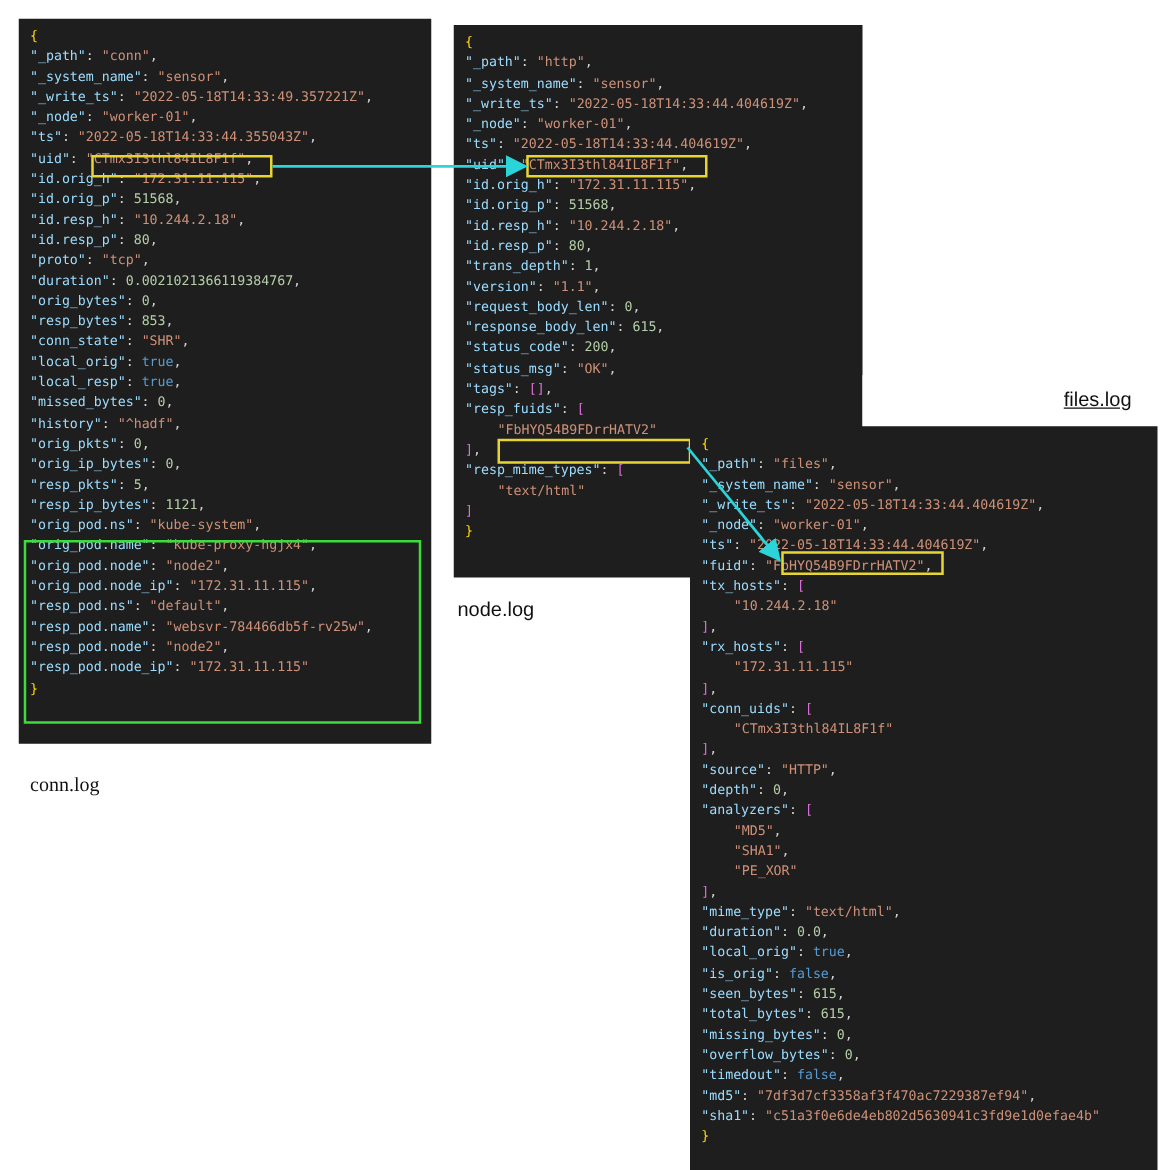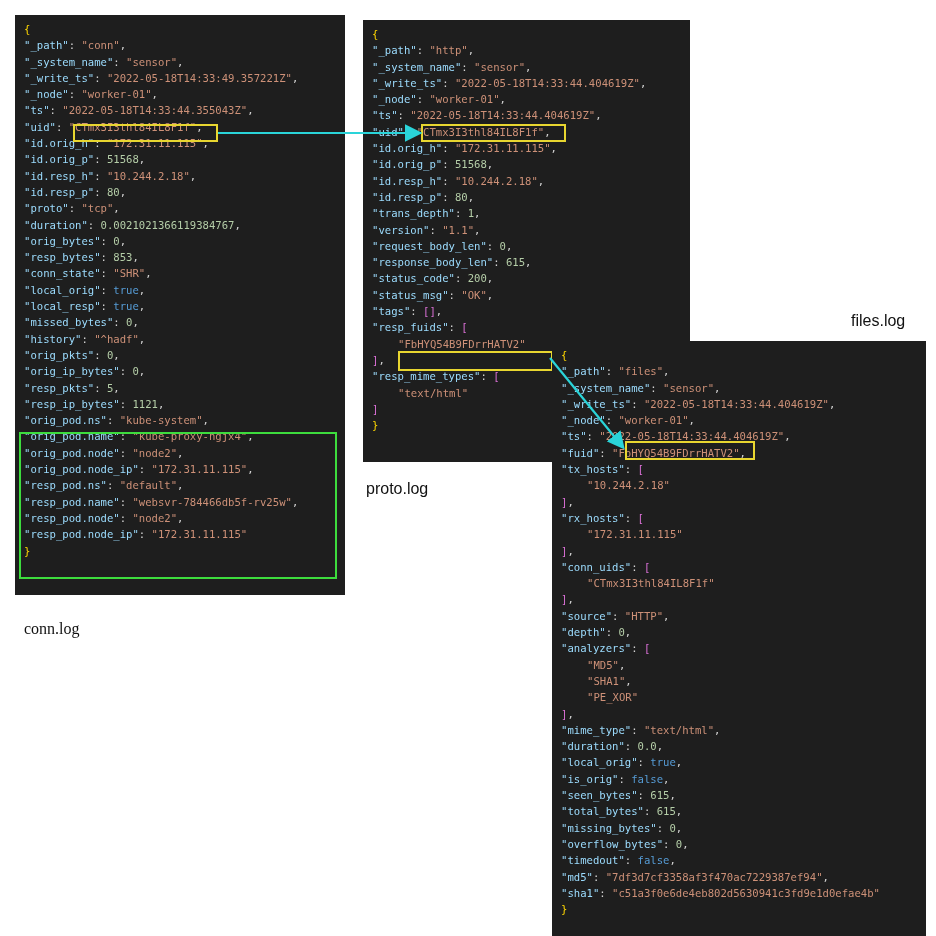--- a/index.html
+++ b/index.html
@@ -32,24 +32,24 @@
   <div class="hl-yellow" style="left:58px; top:109px; width:145px; height:18px;"></div>
   <div class="hl-green" style="left:4px; top:417px; width:318px; height:147px;"></div>
 </div>
 <div class="label" style="left:24px; top:620px;font-family:Liberation Serif, serif;">conn.log</div>
 
 <div class="panel" id="http">
   <div class="code"><div class="line"><span class="br">{</span></div><div class="line"><span class="k">"_path"</span><span class="p">: </span><span class="s">"http"</span><span class="p">,</span></div><div class="line"><span class="k">"_system_name"</span><span class="p">: </span><span class="s">"sensor"</span><span class="p">,</span></div><div class="line"><span class="k">"_write_ts"</span><span class="p">: </span><span class="s">"2022-05-18T14:33:44.404619Z"</span><span class="p">,</span></div><div class="line"><span class="k">"_node"</span><span class="p">: </span><span class="s">"worker-01"</span><span class="p">,</span></div><div class="line"><span class="k">"ts"</span><span class="p">: </span><span class="s">"2022-05-18T14:33:44.404619Z"</span><span class="p">,</span></div><div class="line"><span class="k">"uid"</span><span class="p">: </span><span class="s">"CTmx3I3thl84IL8F1f"</span><span class="p">,</span></div><div class="line"><span class="k">"id.orig_h"</span><span class="p">: </span><span class="s">"172.31.11.115"</span><span class="p">,</span></div><div class="line"><span class="k">"id.orig_p"</span><span class="p">: </span><span class="n">51568</span><span class="p">,</span></div><div class="line"><span class="k">"id.resp_h"</span><span class="p">: </span><span class="s">"10.244.2.18"</span><span class="p">,</span></div><div class="line"><span class="k">"id.resp_p"</span><span class="p">: </span><span class="n">80</span><span class="p">,</span></div><div class="line"><span class="k">"trans_depth"</span><span class="p">: </span><span class="n">1</span><span class="p">,</span></div><div class="line"><span class="k">"version"</span><span class="p">: </span><span class="s">"1.1"</span><span class="p">,</span></div><div class="line"><span class="k">"request_body_len"</span><span class="p">: </span><span class="n">0</span><span class="p">,</span></div><div class="line"><span class="k">"response_body_len"</span><span class="p">: </span><span class="n">615</span><span class="p">,</span></div><div class="line"><span class="k">"status_code"</span><span class="p">: </span><span class="n">200</span><span class="p">,</span></div><div class="line"><span class="k">"status_msg"</span><span class="p">: </span><span class="s">"OK"</span><span class="p">,</span></div><div class="line"><span class="k">"tags"</span><span class="p">: </span><span class="bk">[]</span><span class="p">,</span></div><div class="line"><span class="k">"resp_fuids"</span><span class="p">: </span><span class="bk">[</span></div><div class="line"><span class="indent"></span><span class="s">"FbHYQ54B9FDrrHATV2"</span></div><div class="line"><span class="bk">]</span><span class="p">,</span></div><div class="line"><span class="k">"resp_mime_types"</span><span class="p">: </span><span class="bk">[</span></div><div class="line"><span class="indent"></span><span class="s">"text/html"</span></div><div class="line"><span class="bk">]</span></div><div class="line"><span class="br">}</span></div></div>
   <div class="hl-yellow" style="left:58px; top:104px; width:145px; height:18px;"></div>
   <div class="hl-yellow" style="left:35px; top:331px; width:155px; height:20px;"></div>
 </div>
-<div class="label" style="left:366px; top:480px;">proto.log</div>
+<div class="label" style="left:366px; top:480px;">node.log</div>
 
 <div id="files-label-bg"></div>
-<div class="label" style="left:851px; top:312px;">files.log</div>
+<div class="label" style="left:851px; top:312px;text-decoration:underline;">files.log</div>
 <div class="panel" id="files">
   <div class="code"><div class="line"><span class="br">{</span></div><div class="line"><span class="k">"_path"</span><span class="p">: </span><span class="s">"files"</span><span class="p">,</span></div><div class="line"><span class="k">"_system_name"</span><span class="p">: </span><span class="s">"sensor"</span><span class="p">,</span></div><div class="line"><span class="k">"_write_ts"</span><span class="p">: </span><span class="s">"2022-05-18T14:33:44.404619Z"</span><span class="p">,</span></div><div class="line"><span class="k">"_node"</span><span class="p">: </span><span class="s">"worker-01"</span><span class="p">,</span></div><div class="line"><span class="k">"ts"</span><span class="p">: </span><span class="s">"2022-05-18T14:33:44.404619Z"</span><span class="p">,</span></div><div class="line"><span class="k">"fuid"</span><span class="p">: </span><span class="s">"FbHYQ54B9FDrrHATV2"</span><span class="p">,</span></div><div class="line"><span class="k">"tx_hosts"</span><span class="p">: </span><span class="bk">[</span></div><div class="line"><span class="indent"></span><span class="s">"10.244.2.18"</span></div><div class="line"><span class="bk">]</span><span class="p">,</span></div><div class="line"><span class="k">"rx_hosts"</span><span class="p">: </span><span class="bk">[</span></div><div class="line"><span class="indent"></span><span class="s">"172.31.11.115"</span></div><div class="line"><span class="bk">]</span><span class="p">,</span></div><div class="line"><span class="k">"conn_uids"</span><span class="p">: </span><span class="bk">[</span></div><div class="line"><span class="indent"></span><span class="s">"CTmx3I3thl84IL8F1f"</span></div><div class="line"><span class="bk">]</span><span class="p">,</span></div><div class="line"><span class="k">"source"</span><span class="p">: </span><span class="s">"HTTP"</span><span class="p">,</span></div><div class="line"><span class="k">"depth"</span><span class="p">: </span><span class="n">0</span><span class="p">,</span></div><div class="line"><span class="k">"analyzers"</span><span class="p">: </span><span class="bk">[</span></div><div class="line"><span class="indent"></span><span class="s">"MD5"</span><span class="p">,</span></div><div class="line"><span class="indent"></span><span class="s">"SHA1"</span><span class="p">,</span></div><div class="line"><span class="indent"></span><span class="s">"PE_XOR"</span></div><div class="line"><span class="bk">]</span><span class="p">,</span></div><div class="line"><span class="k">"mime_type"</span><span class="p">: </span><span class="s">"text/html"</span><span class="p">,</span></div><div class="line"><span class="k">"duration"</span><span class="p">: </span><span class="n">0.0</span><span class="p">,</span></div><div class="line"><span class="k">"local_orig"</span><span class="p">: </span><span class="b">true</span><span class="p">,</span></div><div class="line"><span class="k">"is_orig"</span><span class="p">: </span><span class="b">false</span><span class="p">,</span></div><div class="line"><span class="k">"seen_bytes"</span><span class="p">: </span><span class="n">615</span><span class="p">,</span></div><div class="line"><span class="k">"total_bytes"</span><span class="p">: </span><span class="n">615</span><span class="p">,</span></div><div class="line"><span class="k">"missing_bytes"</span><span class="p">: </span><span class="n">0</span><span class="p">,</span></div><div class="line"><span class="k">"overflow_bytes"</span><span class="p">: </span><span class="n">0</span><span class="p">,</span></div><div class="line"><span class="k">"timedout"</span><span class="p">: </span><span class="b">false</span><span class="p">,</span></div><div class="line"><span class="k">"md5"</span><span class="p">: </span><span class="s">"7df3d7cf3358af3f470ac7229387ef94"</span><span class="p">,</span></div><div class="line"><span class="k">"sha1"</span><span class="p">: </span><span class="s">"c51a3f0e6de4eb802d5630941c3fd9e1d0efae4b"</span></div><div class="line"><span class="br">}</span></div></div>
   <div class="hl-yellow" style="left:73px; top:100px; width:130px; height:19px;"></div>
 </div>
 
 <svg width="936" height="936" style="position:absolute; left:0; top:0; pointer-events:none;">
   <defs>
     <marker id="ah" markerWidth="8" markerHeight="8" refX="6" refY="4" orient="auto">
       <path d="M0,0 L8,4 L0,8 z" fill="#2ad4d9"></path>
     </marker>

